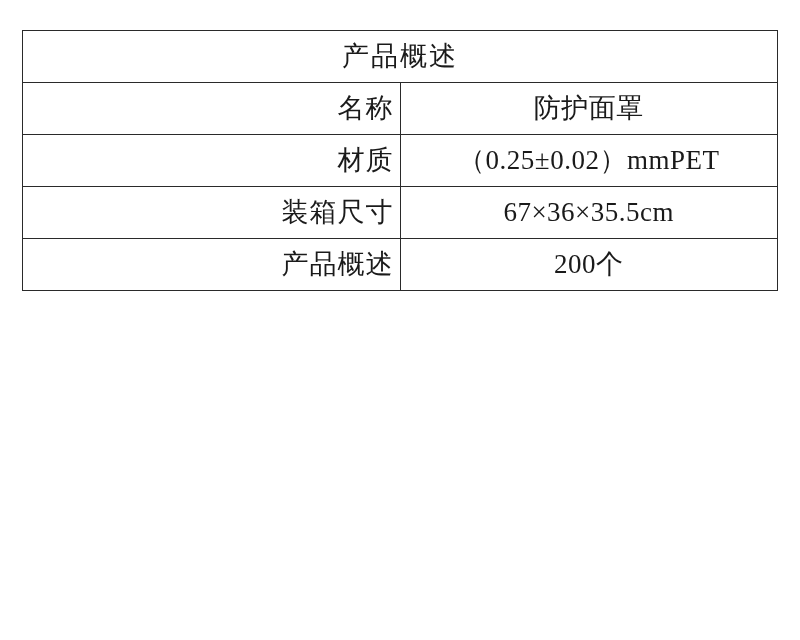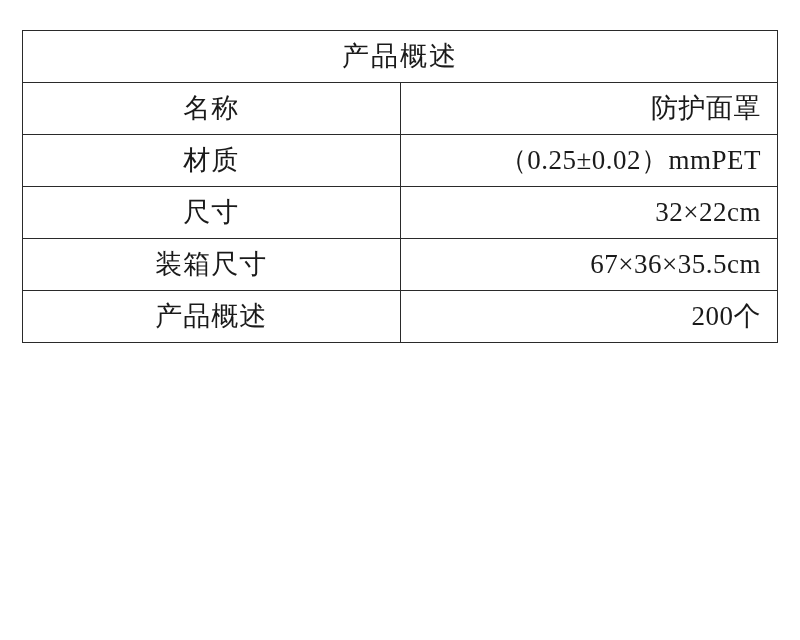--- a/index.html
+++ b/index.html
@@ -22,41 +22,41 @@
   }
   table.spec {
     border-collapse: collapse;
     width: 756px;
     table-layout: fixed;
     border: 1px solid #2a2a2a;
   }
   table.spec td {
     border: 1px solid #2a2a2a;
     height: 51px;
-    padding: 0 16px;
+    padding: 0 6px;
     font-size: 27px;
     line-height: 1.1;
     vertical-align: middle;
     white-space: nowrap;
     overflow: hidden;
     margin-top: 29px;
   }
   .title-cell {
     text-align: center;
     font-size: 30px;
     letter-spacing: 2px;
     padding: 0 10px;
   }
   .label-cell {
     width: 218px;
-    text-align: center;
+    text-align: right;
     letter-spacing: 1px;
   }
   .value-cell {
-    text-align: right;
+    text-align: center;
     padding-left: 24px;
     letter-spacing: 0.5px;
   }
 </style>
 </head>
 <body>
 
 <div class="page">
   <table class="spec">
     <tbody>
@@ -65,24 +65,20 @@
       </tr>
       <tr>
         <td class="label-cell">名称</td>
         <td class="value-cell">防护面罩</td>
       </tr>
       <tr>
         <td class="label-cell">材质</td>
         <td class="value-cell">（0.25±0.02）mmPET</td>
       </tr>
       <tr>
-        <td class="label-cell">尺寸</td>
-        <td class="value-cell">32×22cm</td>
-      </tr>
-      <tr>
         <td class="label-cell">装箱尺寸</td>
         <td class="value-cell">67×36×35.5cm</td>
       </tr>
       <tr>
         <td class="label-cell">产品概述</td>
         <td class="value-cell">200个</td>
       </tr>
     </tbody>
   </table>
 </div>

